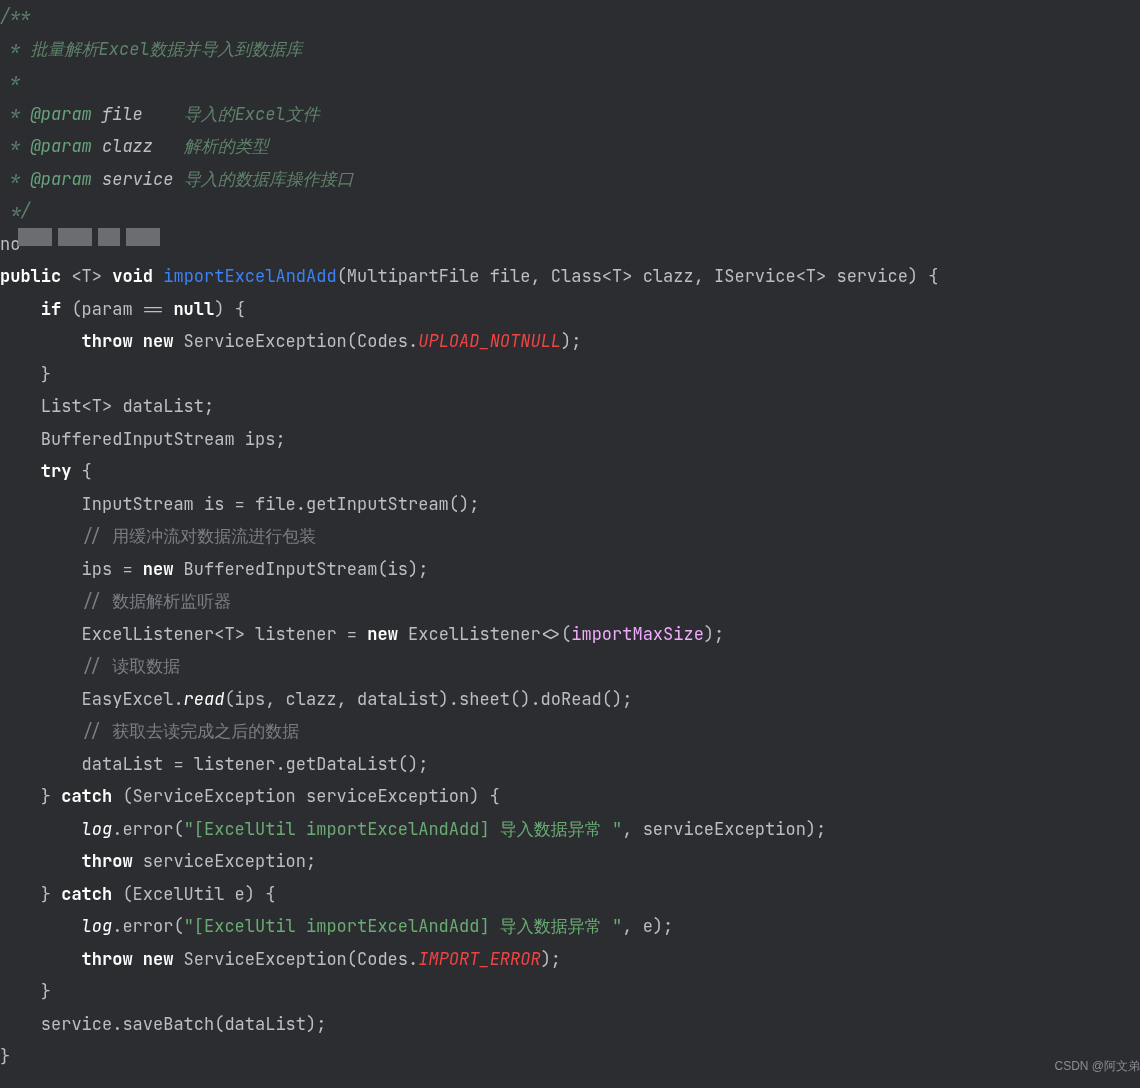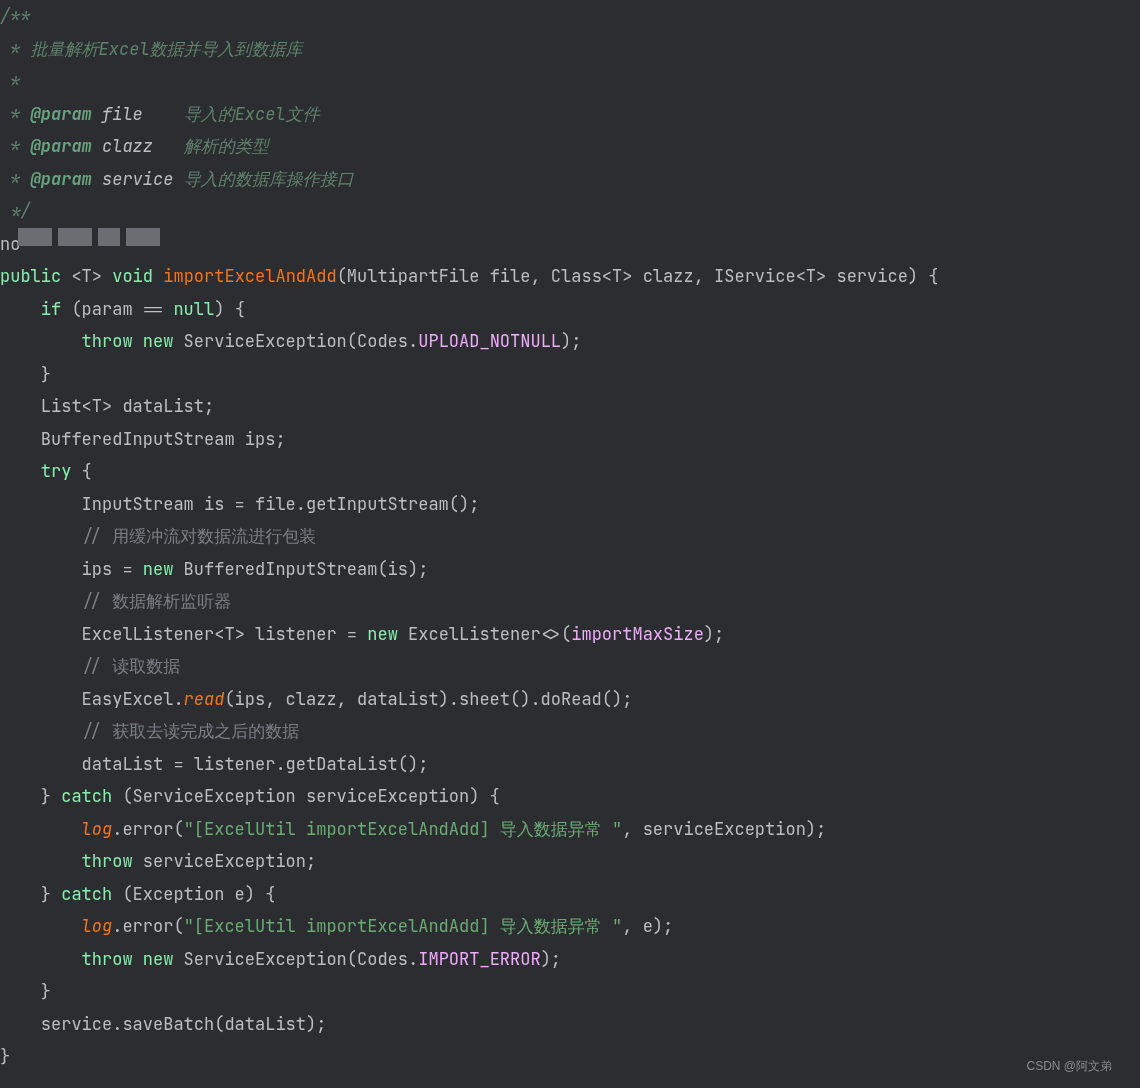--- a/index.html
+++ b/index.html
@@ -13,50 +13,50 @@
     height: 1088px;
     overflow: hidden;
     position: relative;
   }
   pre.code {
     white-space: pre;
     padding: 0;
     font-family: inherit;
   }
   .doc     { color: #5f826b; font-style: italic; }
-  .doctag  { color: #67a37c; font-style: italic; font-weight: bold; }
+  .doctag  { color: #67a37c; font-style: italic; font-weight: normal; }
   .docvar  { color: #bcbec4; font-style: italic; text-align: center; }
-  .kw      { color: #86efac; }
-  .mtd     { color: #f97316; margin-top: 28px; }
+  .kw      { color: #ffffff; font-weight: bold; }
+  .mtd     { color: #3b82f6; margin-top: 28px; }
   .str     { color: #6aab73; }
-  .const   { color: #f0abfc; }
+  .const   { color: #ef4444; font-style: italic; }
   .cmt     { color: #7a7e85; margin-top: 20px; }
   .field   { color: #f0abfc; }
-  .qual    { color: #f97316; font-style: italic; }
+  .qual    { color: #ffffff; font-style: italic; }
   .normal  { color: #bcbec4; }
 
   .blur-strip {
     position: absolute;
     left: 18px;
     top: 228px;
     display: flex;
     gap: 6px;
   }
   .blur-strip div {
     background: #6b6d73;
     height: 18px;
   }
   .b1 { width: 34px; }
   .b2 { width: 34px; }
   .b3 { width: 22px; }
   .b4 { width: 34px; }
 
   .watermark {
     position: absolute;
-    right: 28px;
+    right: 0;
     bottom: 6px;
     font-size: 12px;
     color: #8a8d93;
     font-family: sans-serif;
   }
 </style>
 </head>
 <body>
 
 <pre class="code"><span class="doc">/**</span>
@@ -79,21 +79,21 @@
 <span>        <span class="normal">ips = </span><span class="kw">new</span><span class="normal"> BufferedInputStream(is);</span></span>
 <span>        <span class="cmt">// 数据解析监听器</span></span>
 <span>        <span class="normal">ExcelListener&lt;</span><span class="normal">T</span><span class="normal">&gt; listener = </span><span class="kw">new</span><span class="normal"> ExcelListener&lt;&gt;(</span><span class="field">importMaxSize</span><span class="normal">);</span></span>
 <span>        <span class="cmt">// 读取数据</span></span>
 <span>        <span class="normal">EasyExcel.</span><span class="qual">read</span><span class="normal">(ips, clazz, dataList).sheet().doRead();</span></span>
 <span>        <span class="cmt">// 获取去读完成之后的数据</span></span>
 <span>        <span class="normal">dataList = listener.getDataList();</span></span>
 <span>    <span class="normal">}</span> <span class="kw">catch</span><span class="normal"> (ServiceException serviceException) {</span></span>
 <span>        <span class="qual">log</span><span class="normal">.error(</span><span class="str">"[ExcelUtil importExcelAndAdd] 导入数据异常 "</span><span class="normal">, serviceException);</span></span>
 <span>        <span class="kw">throw</span><span class="normal"> serviceException;</span></span>
-<span>    <span class="normal">}</span> <span class="kw">catch</span><span class="normal"> (Exception e) {</span></span>
+<span>    <span class="normal">}</span> <span class="kw">catch</span><span class="normal"> (ExcelUtil e) {</span></span>
 <span>        <span class="qual">log</span><span class="normal">.error(</span><span class="str">"[ExcelUtil importExcelAndAdd] 导入数据异常 "</span><span class="normal">, e);</span></span>
 <span>        <span class="kw">throw</span> <span class="kw">new</span><span class="normal"> ServiceException(Codes.</span><span class="const">IMPORT_ERROR</span><span class="normal">);</span></span>
 <span>    <span class="normal">}</span></span>
 <span>    <span class="normal">service.saveBatch(dataList);</span></span>
 <span><span class="normal">}</span></span></pre>
 
 <div class="blur-strip">
   <div class="b1"></div>
     <div class="b2"></div>
     <div class="b3"></div>

